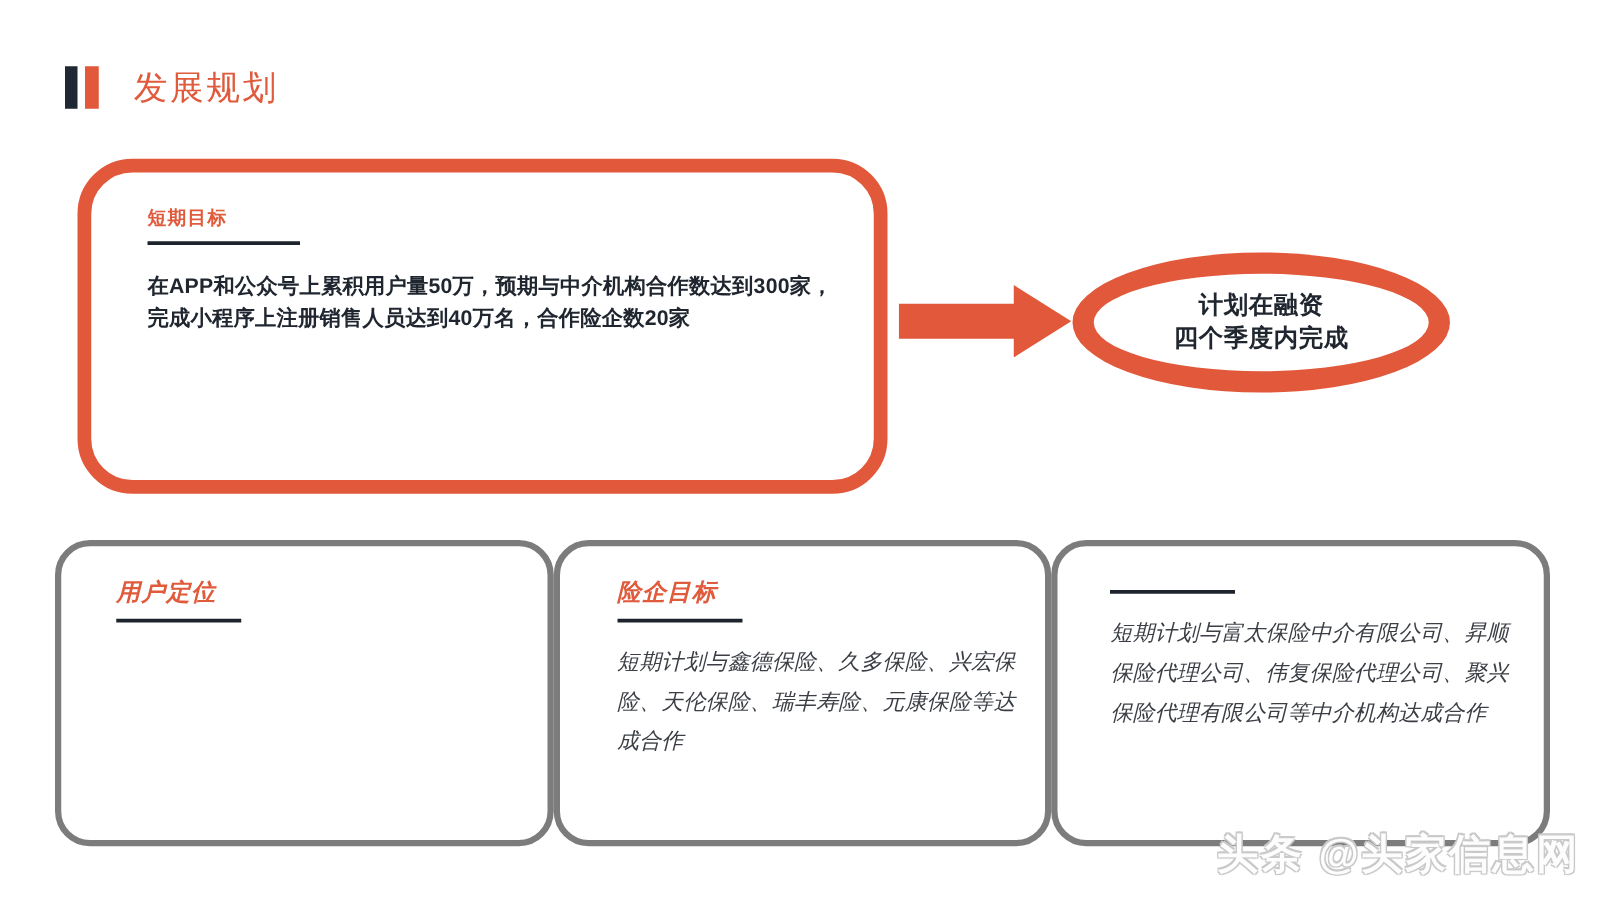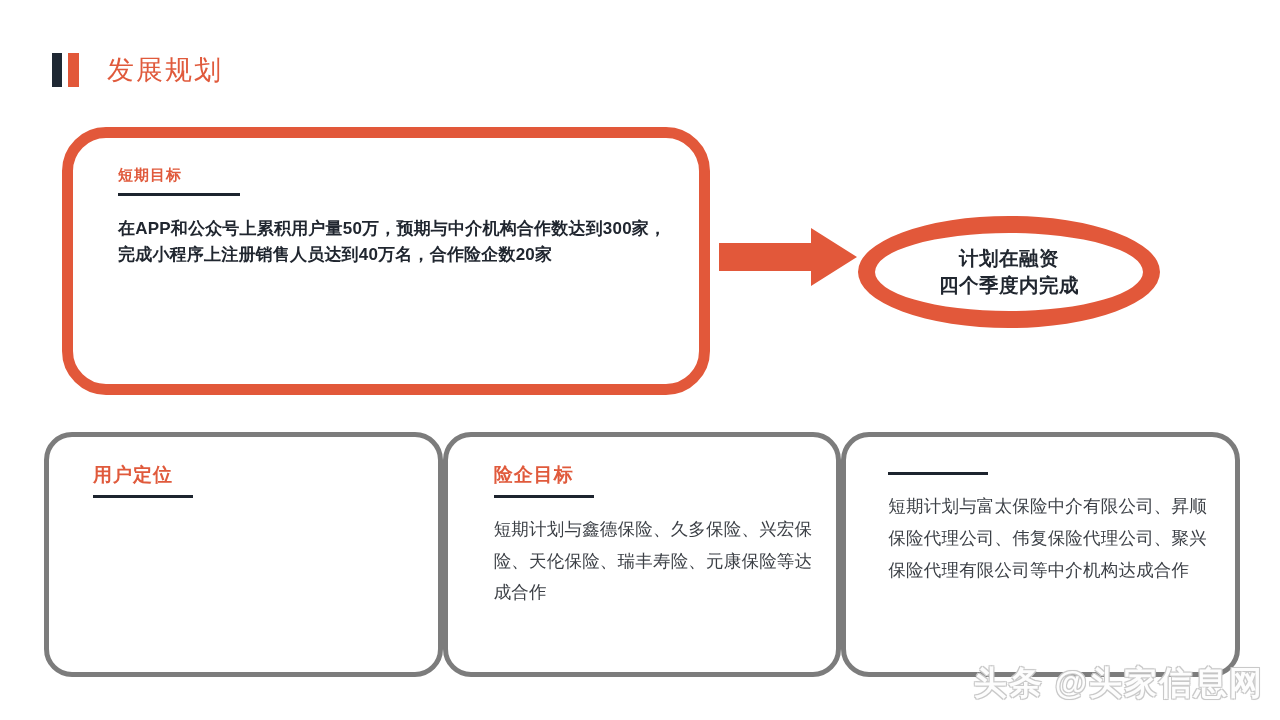--- a/index.html
+++ b/index.html
@@ -107,21 +107,21 @@
     left: 719px;
     top: 211px;
     width: 138px;
     height: 58px;
   }
 
   
   .ellipse-wrap {
     position: absolute;
     left: 858px;
-    top: 199px;
+    top: 185px;
     width: 302px;
     height: 112px;
   }
   .ellipse-ring {
     position: absolute;
     inset: 0;
     border: 17px solid #e2583a;
     border-radius: 50%;
     box-sizing: border-box;
     background: #ffffff;
@@ -152,20 +152,21 @@
     justify-content: space-between;
   }
   .card {
     width: 432px;
     height: 245px;
     box-sizing: border-box;
     border: 5px solid #7c7c7c;
     border-radius: 28px;
     background: #ffffff;
     position: relative;
+    font-style: italic;
   }
   .card-inner {
     position: absolute;
     left: 44px;
     top: 27px;
     right: 18px;
   }
   .card-heading {
     font-size: 19px;
     font-weight: bold;

